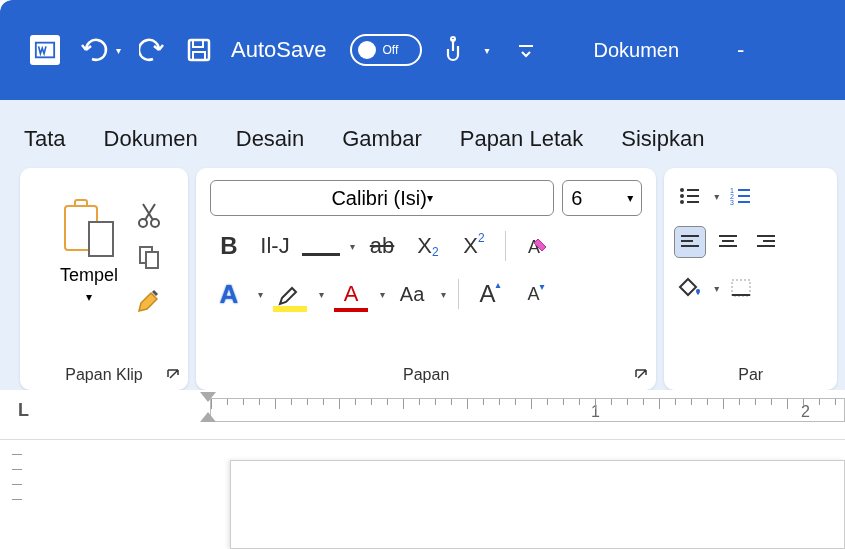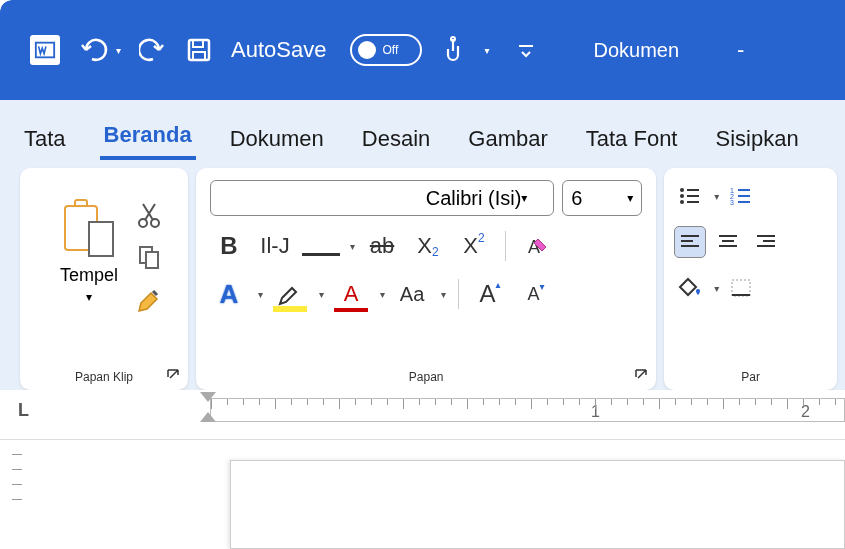--- a/index.html
+++ b/index.html
@@ -14,36 +14,36 @@
 .toggle-dot{width:18px;height:18px;background:#fff;border-radius:50%}
 .toggle-txt{color:#fff;font-size:12px}
 .doc-name{color:#fff;font-size:20px;margin-left:40px}
 .dash{color:#fff;font-size:22px;margin-left:40px}
 .tabs{background:#E6EFFA;height:60px;display:flex;align-items:end;padding:0 20px;gap:30px}
 .tab{font-size:22px;color:#1a1a1a;padding:8px 4px;cursor:pointer}
 .tab.active{color:#2864D0;font-weight:600;border-bottom:4px solid #2864D0}
 .ribbon{background:#E6EFFA;height:230px;display:flex;padding:8px 0 0 20px}
 .group{background:#fff;border-radius:10px;margin-right:8px;display:flex;flex-direction:column;position:relative;box-shadow:0 1px 3px rgba(0,0,0,0.1)}
 .group-body{flex:1;display:flex;padding:24px}
-.group-label{text-align:center;font-size:12px;color:#333;padding:6px 0;position:relative}
+.group-label{text-align:center;font-size:16px;color:#333;padding:6px 0;position:relative}
 .launcher{position:absolute;right:8px;bottom:8px;font-size:14px;color:#333;cursor:pointer}
 .clip-group{width:175px}
 .clip-left{display:flex;flex-direction:column;align-items:center;width:90px}
 .clip-icon{position:relative;width:50px;height:60px;margin-top:5px}
 .clip-board{position:absolute;width:34px;height:46px;border:2px solid #E8A23D;border-radius:4px;left:0;top:8px}
 .clip-top{position:absolute;width:14px;height:8px;border:2px solid #E8A23D;border-radius:3px 3px 0 0;left:10px;top:2px;background:#fff}
 .clip-page{position:absolute;width:26px;height:36px;border:2px solid #666;background:#fff;right:0;bottom:0}
 .clip-txt{font-size:18px;margin-top:8px}
 .clip-chev{font-size:12px;margin-top:4px}
 .clip-right{display:flex;flex-direction:column;gap:12px;align-items:center;padding-top:8px}
 .rb-icon{width:30px;height:30px;display:flex;align-items:center;justify-content:center;cursor:pointer;font-size:22px}
 .font-group{width:480px}
 .font-body{flex-direction:column;gap:12px;padding:12px 14px}
 .font-row{display:flex;align-items:center;gap:8px}
-.font-select{flex:1;height:36px;border:1.5px solid #888;border-radius:6px;padding:0 26px;font-size:20px;display:flex;align-items:center;justify-content:flex-end;cursor:pointer;background:#fff}
+.font-select{flex:1;height:36px;border:1.5px solid #888;border-radius:6px;padding:0 18px;font-size:20px;display:flex;align-items:center;justify-content:center;cursor:pointer;background:#fff}
 .size-select{width:80px;height:36px;border:1.5px solid #888;border-radius:6px;padding:0 8px;font-size:20px;display:flex;align-items:center;justify-content:space-between;cursor:pointer;background:#fff}
 .fbtn{min-width:38px;height:36px;display:flex;align-items:center;justify-content:center;cursor:pointer;font-size:22px;color:#333;position:relative}
 .fbtn.bold{font-weight:900;font-size:24px}
 .sub{font-size:12px;position:relative;top:6px;color:#2864D0}
 .sup{font-size:12px;position:relative;top:-8px;color:#2864D0}
 .strike{text-decoration:line-through}
 .vdiv{width:1px;height:30px;background:#ccc;margin:0 4px}
 .text-effect{color:#2864D0;font-weight:bold;text-shadow:0 0 2px #2864D0;font-size:26px}
 .highlight-a{position:relative}
 .highlight-bar{position:absolute;bottom:0;left:2px;right:2px;height:6px;background:#FFEB3B}
@@ -116,25 +116,24 @@
     <svg width="18" height="18" viewBox="0 0 18 18">
         <path d="M2 5h14M5 11l4 4 4-4" fill="none" stroke="#fff" stroke-width="2"></path>
       </svg>
   </div>
   <span class="doc-name">Dokumen</span>
   <span class="dash">-</span>
 </div>
 
 <div class="tabs">
   <div class="tab">Tata</div>
-  <div class="tab active">Beranda</div>
   <div class="tab">Dokumen</div>
   <div class="tab">Desain</div>
   <div class="tab">Gambar</div>
-  <div class="tab">Tata Font</div>
+  <div class="tab">Papan Letak</div>
   <div class="tab">Sisipkan</div>
 </div>
 
 <div class="ribbon">
 
   <div class="group clip-group">
     <div class="group-body">
       <div class="clip-left">
         <div class="clip-icon">
           <div class="clip-board"></div>

